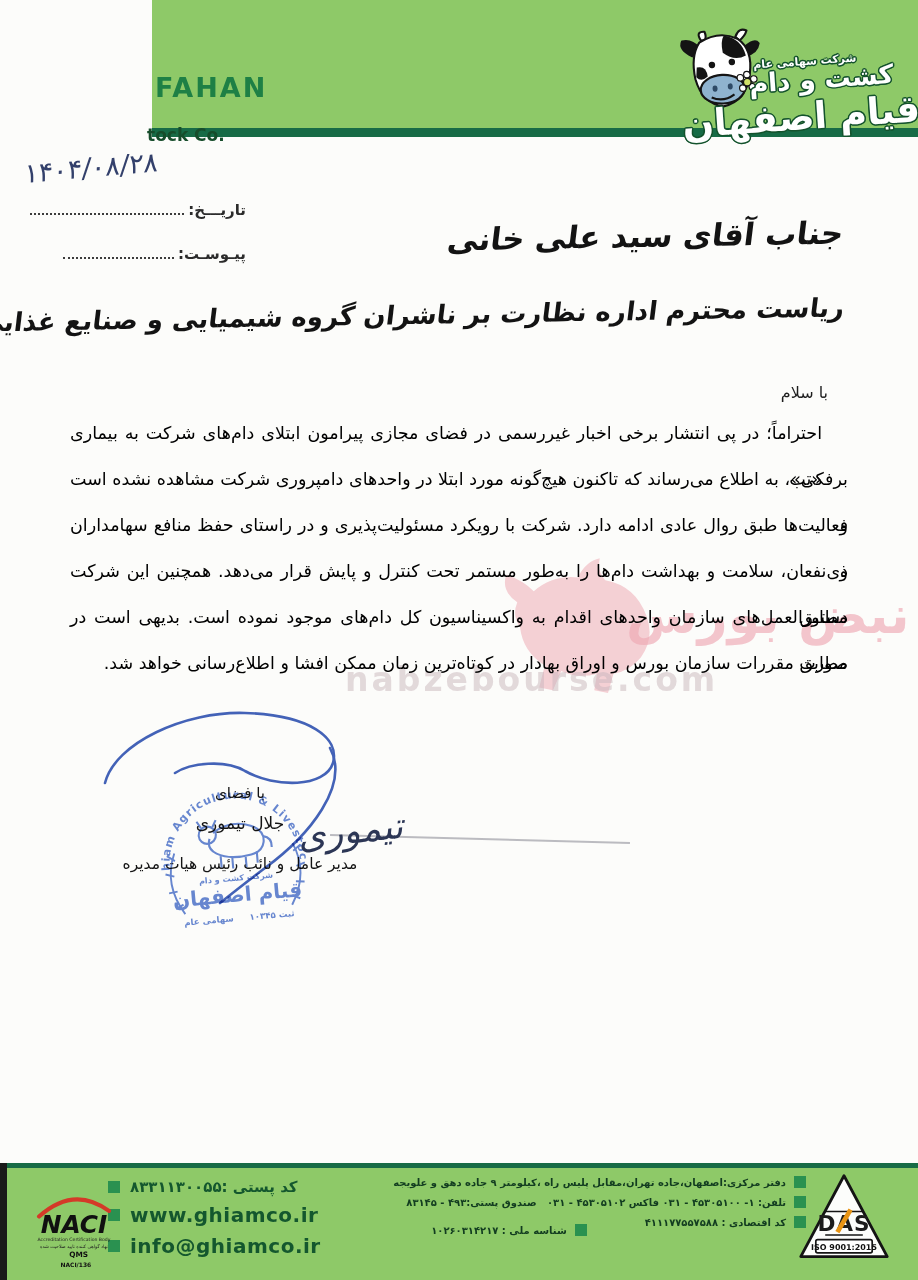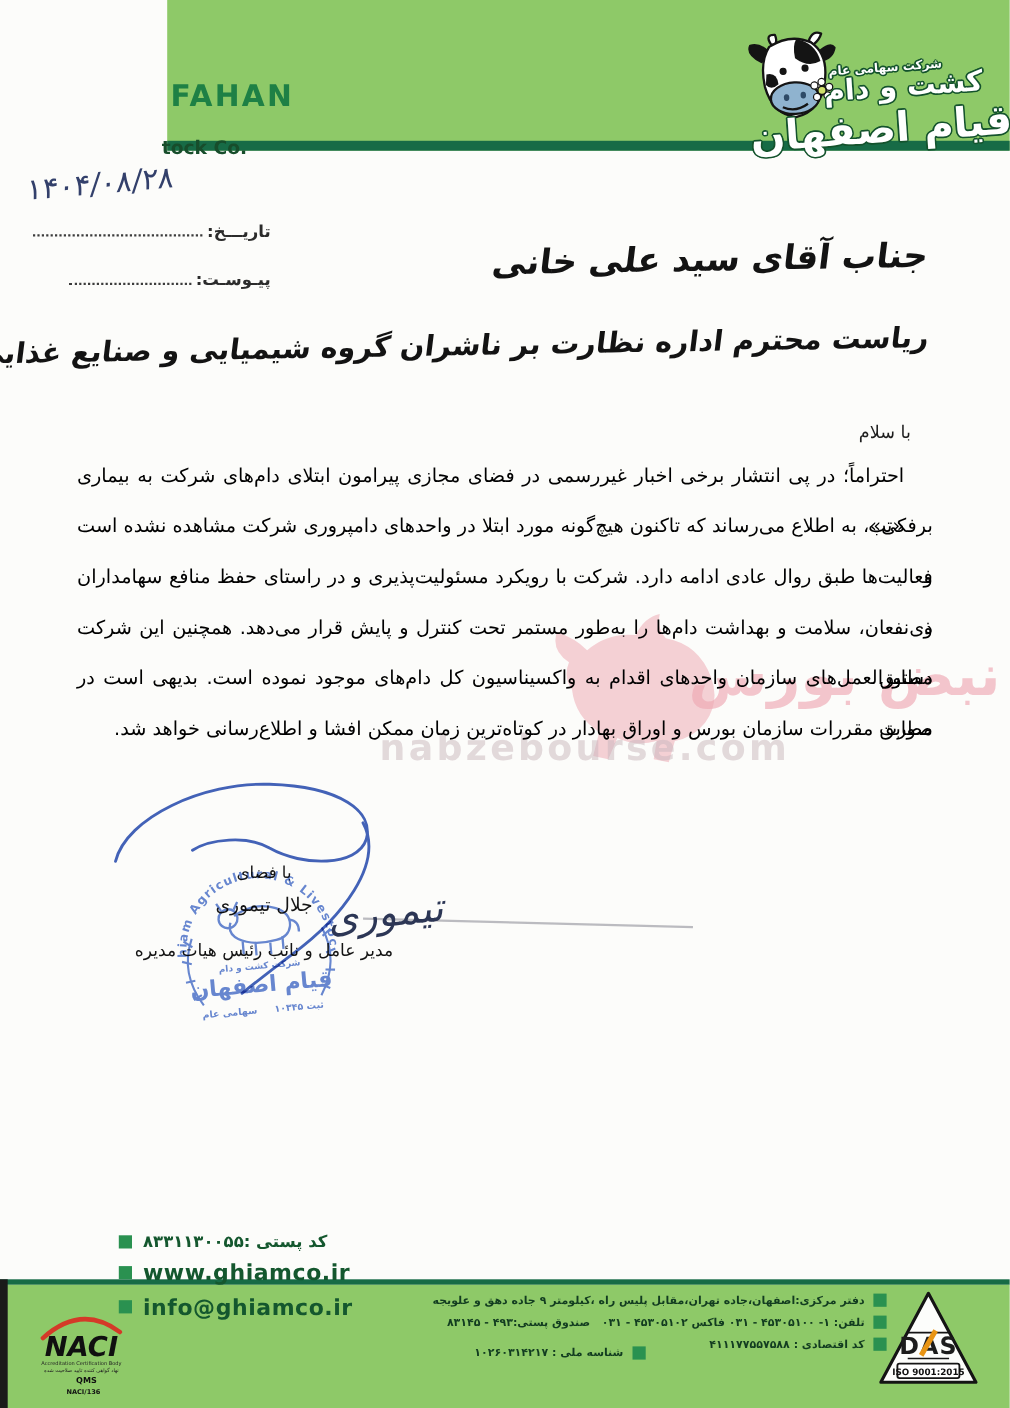--- a/index.html
+++ b/index.html
@@ -57,21 +57,21 @@
   
   .f-darkline{position:absolute;left:0;top:1163px;width:918px;height:5px;background:#176b46;}
   .f-band{position:absolute;left:0;top:1168px;width:918px;height:112px;background:#8ec968;}
   .f-black{position:absolute;left:0;top:1163px;width:7px;height:117px;background:#1a1a1a;}
   .f-rightcol{position:absolute;right:112px;top:1176px;direction:rtl;}
   .f-row{display:flex;align-items:center;margin-bottom:8px;white-space:pre;}
   .sq{width:12px;height:12px;background:#2a9150;margin-left:8px;flex:0 0 auto;}
   .sq.l{margin-left:0;margin-right:10px;}
   .f-row span{font-size:10px;font-weight:bold;color:#123c20;}
   .f-row3{display:flex;gap:58px;}
-  .f-leftcol{position:absolute;left:108px;top:1120px;}
+  .f-leftcol{position:absolute;left:108px;top:1178px;}
   .f-lrow{display:flex;align-items:center;margin-bottom:7px;}
   .f-lrow .ltxt{font-size:20px;font-weight:bold;color:#14572e;letter-spacing:.5px;}
   .f-lrow .rtl-txt{direction:rtl;font-size:15px;}
   .naci{position:absolute;left:28px;top:1192px;width:92px;height:82px;}
   .das{position:absolute;left:797px;top:1172px;width:94px;height:94px;}
 </style>
 </head>
 <body>
 
 <div class="page">

